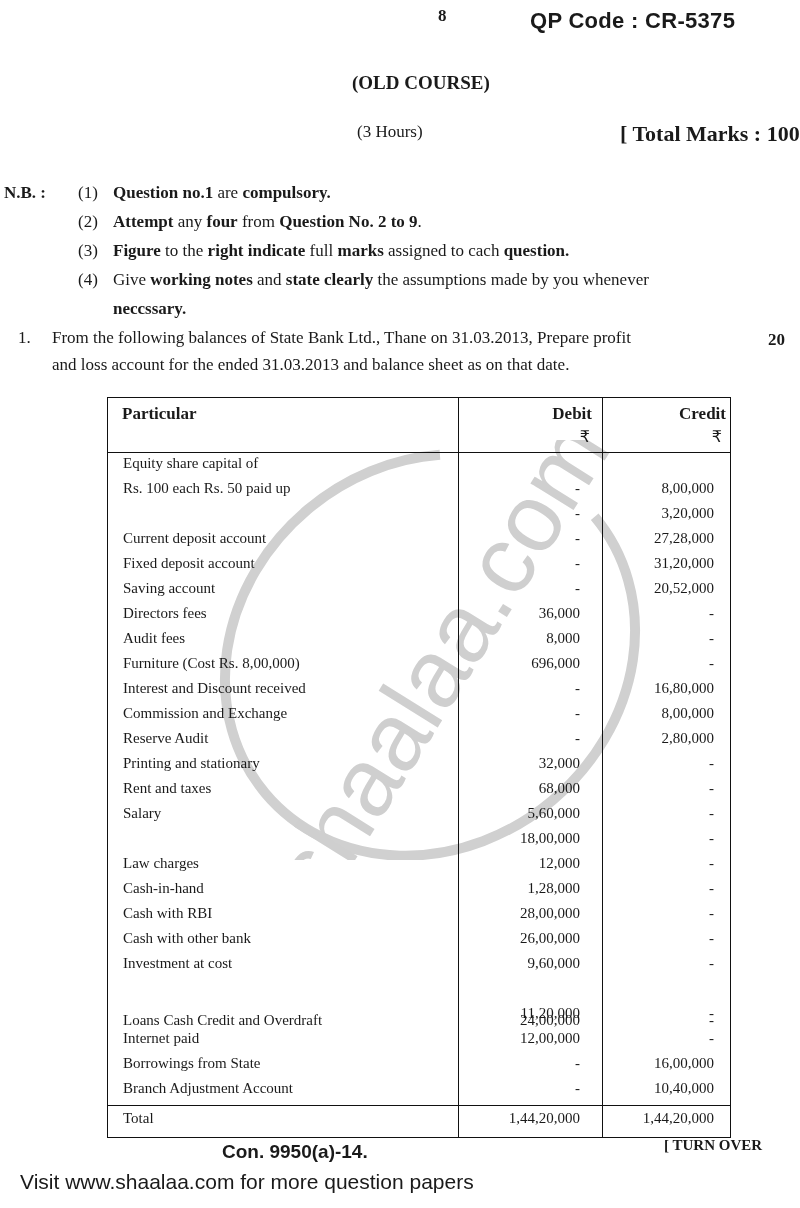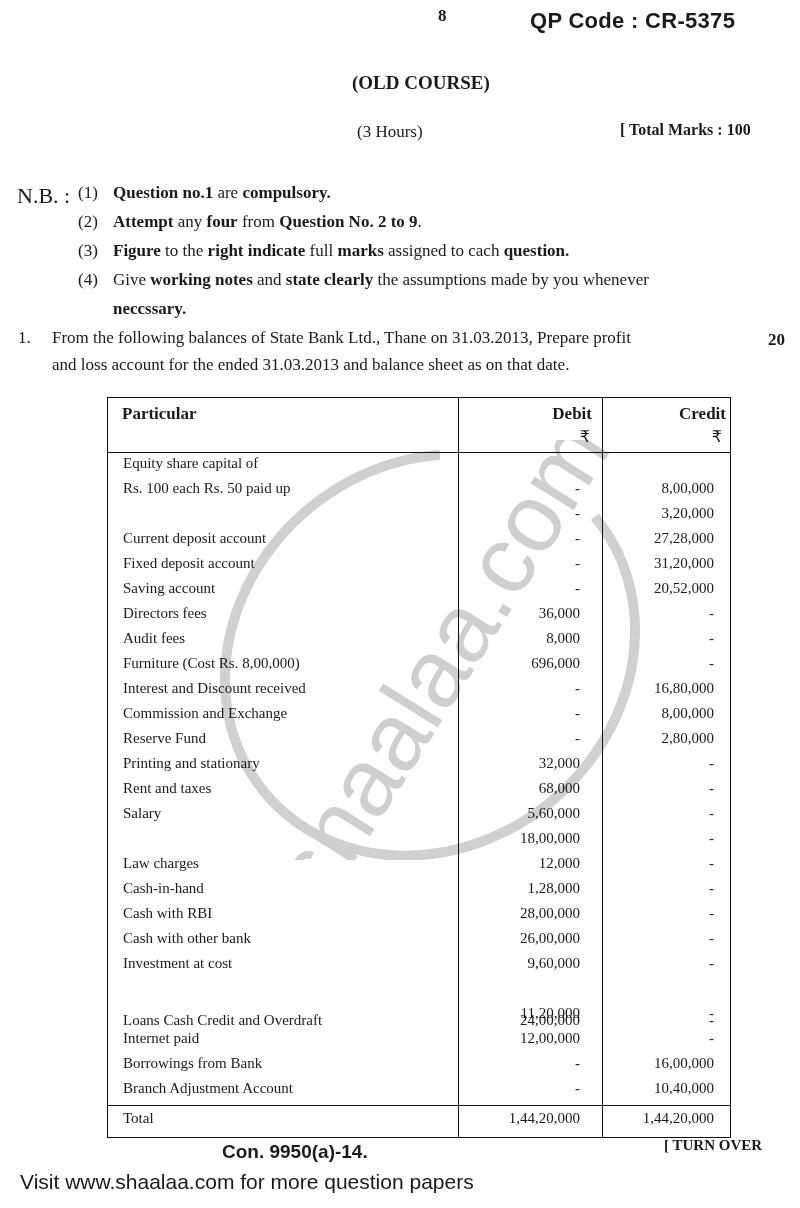--- a/index.html
+++ b/index.html
@@ -8,24 +8,24 @@
       font-family: "Liberation Serif", "DejaVu Serif", serif; color: #1a1a1a;
     }
     .abs { position: absolute; white-space: nowrap; }
     .sans { font-family: "Liberation Sans", "DejaVu Sans", sans-serif; }
     .bold { font-weight: bold; }
 
     #page-num { left: 438px; top: 6px; font-size: 17px; font-weight: bold; }
     #qp-code { left: 530px; top: 8px; font-size: 22px; font-weight: 900; letter-spacing: 0.3px; }
     #course { left: 352px; top: 72px; font-size: 19px; font-weight: bold; }
     #hours { left: 357px; top: 122px; font-size: 17px; }
-    #marks { left: 620px; top: 121px; font-size: 16px; font-weight: bold; }
+    #marks { left: 620px; top: 121px; font-size: 22px; font-weight: bold; }
 
     .nb-line { font-size: 17px; text-align: center; }
-    #nb-label { left: 17px; top: 183px; font-size: 22px; font-weight: normal; }
+    #nb-label { left: 4px; top: 183px; font-size: 17px; font-weight: bold; }
     .nb-num { font-size: 17px; }
 
     #q1-num { left: 18px; top: 328px; font-size: 17px; }
     #q1-line1 { left: 52px; top: 328px; font-size: 17px; }
     #q1-line2 { left: 52px; top: 355px; font-size: 17px; }
     #q1-marks { left: 768px; top: 330px; font-size: 17px; font-weight: bold; }
 
     
     #tbl { position: absolute; left: 107px; top: 397px; width: 624px; height: 741px;
            border: 1.5px solid #111; box-sizing: border-box; }
@@ -160,21 +160,21 @@
       <span class="cell-p">Interest and Discount received</span>
       <span class="cell-d">-</span>
       <span class="cell-c">16,80,000</span>
     </div>
   <div class="row" style="top:307px;">
       <span class="cell-p">Commission and Exchange</span>
       <span class="cell-d">-</span>
       <span class="cell-c">8,00,000</span>
     </div>
   <div class="row" style="top:332px;">
-      <span class="cell-p">Reserve Fund</span>
+      <span class="cell-p">Reserve Audit</span>
       <span class="cell-d">-</span>
       <span class="cell-c">2,80,000</span>
     </div>
   <div class="row" style="top:357px;">
       <span class="cell-p">Printing and stationary</span>
       <span class="cell-d">32,000</span>
       <span class="cell-c">-</span>
     </div>
   <div class="row" style="top:382px;">
       <span class="cell-p">Rent and taxes</span>
@@ -223,21 +223,21 @@
   <div class="row" style="top:607px;">
       <span class="cell-d">11,20,000</span>
       <span class="cell-c">-</span>
     </div>
   <div class="row" style="top:632px;">
       <span class="cell-p">Internet paid</span>
       <span class="cell-d">12,00,000</span>
       <span class="cell-c">-</span>
     </div>
   <div class="row" style="top:657px;">
-      <span class="cell-p">Borrowings from Bank</span>
+      <span class="cell-p">Borrowings from State</span>
       <span class="cell-d">-</span>
       <span class="cell-c">16,00,000</span>
     </div>
   <div class="row" style="top:682px;">
       <span class="cell-p">Branch Adjustment Account</span>
       <span class="cell-d">-</span>
       <span class="cell-c">10,40,000</span>
     </div>
 
   <div class="row" id="total-row">

